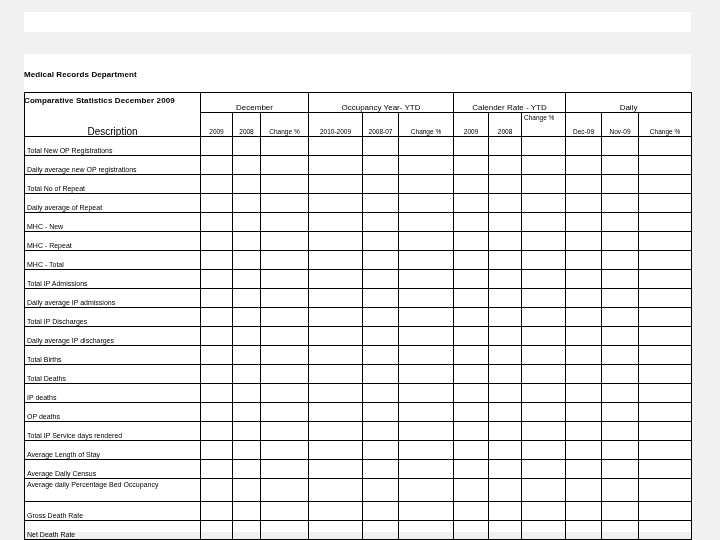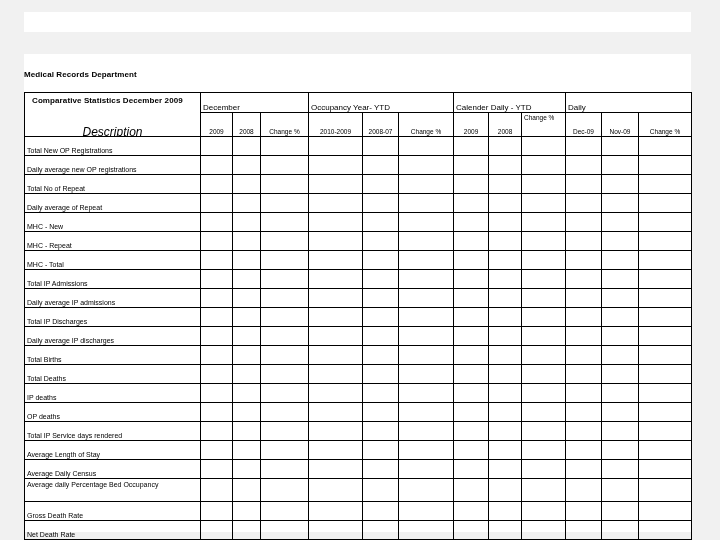--- a/index.html
+++ b/index.html
@@ -55,21 +55,20 @@
     line-height: 11px;
     letter-spacing: 0.1px;
   }
   .doc-subtitle {
     font-size: 8px;
     font-weight: bold;
     color: #000;
     line-height: 11px;
     margin-top: 15px;
     letter-spacing: 0.1px;
-    padding-left: 8px;
   }
 
   
   .sheet-wrap {
     position: absolute;
     left: 24px;
     top: 92px;
     width: 667px;
   }
   table.sheet {
@@ -82,44 +81,43 @@
   table.sheet td, table.sheet th {
     border: 1px solid #000000;
     padding: 0 2px;
     font-weight: normal;
     vertical-align: bottom;
     line-height: 8px;
     overflow: hidden;
     white-space: nowrap;
   }
   th.grp {
-    text-align: left;
+    text-align: center;
     vertical-align: middle;
     font-size: 8px;
     height: 19px;
   }
   th.sub {
     text-align: center;
     vertical-align: bottom;
     font-size: 6.5px;
     height: 22px;
     padding-bottom: 2px;
   }
   th.sub.wrap {
     white-space: normal;
     text-align: left;
     vertical-align: top;
     padding-top: 1px;
     line-height: 8px;
   }
   th.desc-head {
     vertical-align: bottom;
-    font-size: 12px;
+    font-size: 10px;
     padding-bottom: 3px;
-    font-style: italic;
   }
   td.rowlabel {
     text-align: left;
     vertical-align: bottom;
     font-size: 7px;
     height: 18px;
     padding-bottom: 2px;
     padding-left: 3px;
   }
   td.rowlabel.twoline {
@@ -163,21 +161,21 @@
           <col style="width:44px">
         <col style="width:36px">
           <col style="width:37px">
           <col style="width:53px">
       </colgroup>
       <thead>
         <tr>
           <th class="desc-head" rowspan="2">Description</th>
           <th class="grp" colspan="3">December</th>
           <th class="grp" colspan="3">Occupancy Year- YTD</th>
-          <th class="grp" colspan="3">Calender Daily - YTD</th>
+          <th class="grp" colspan="3">Calender Rate - YTD</th>
           <th class="grp" colspan="3">Daily</th>
         </tr>
         <tr>
           <th class="sub">2009</th>
           <th class="sub">2008</th>
           <th class="sub">Change %</th>
           <th class="sub">2010-2009</th>
           <th class="sub">2008-07</th>
           <th class="sub">Change %</th>
           <th class="sub">2009</th>

